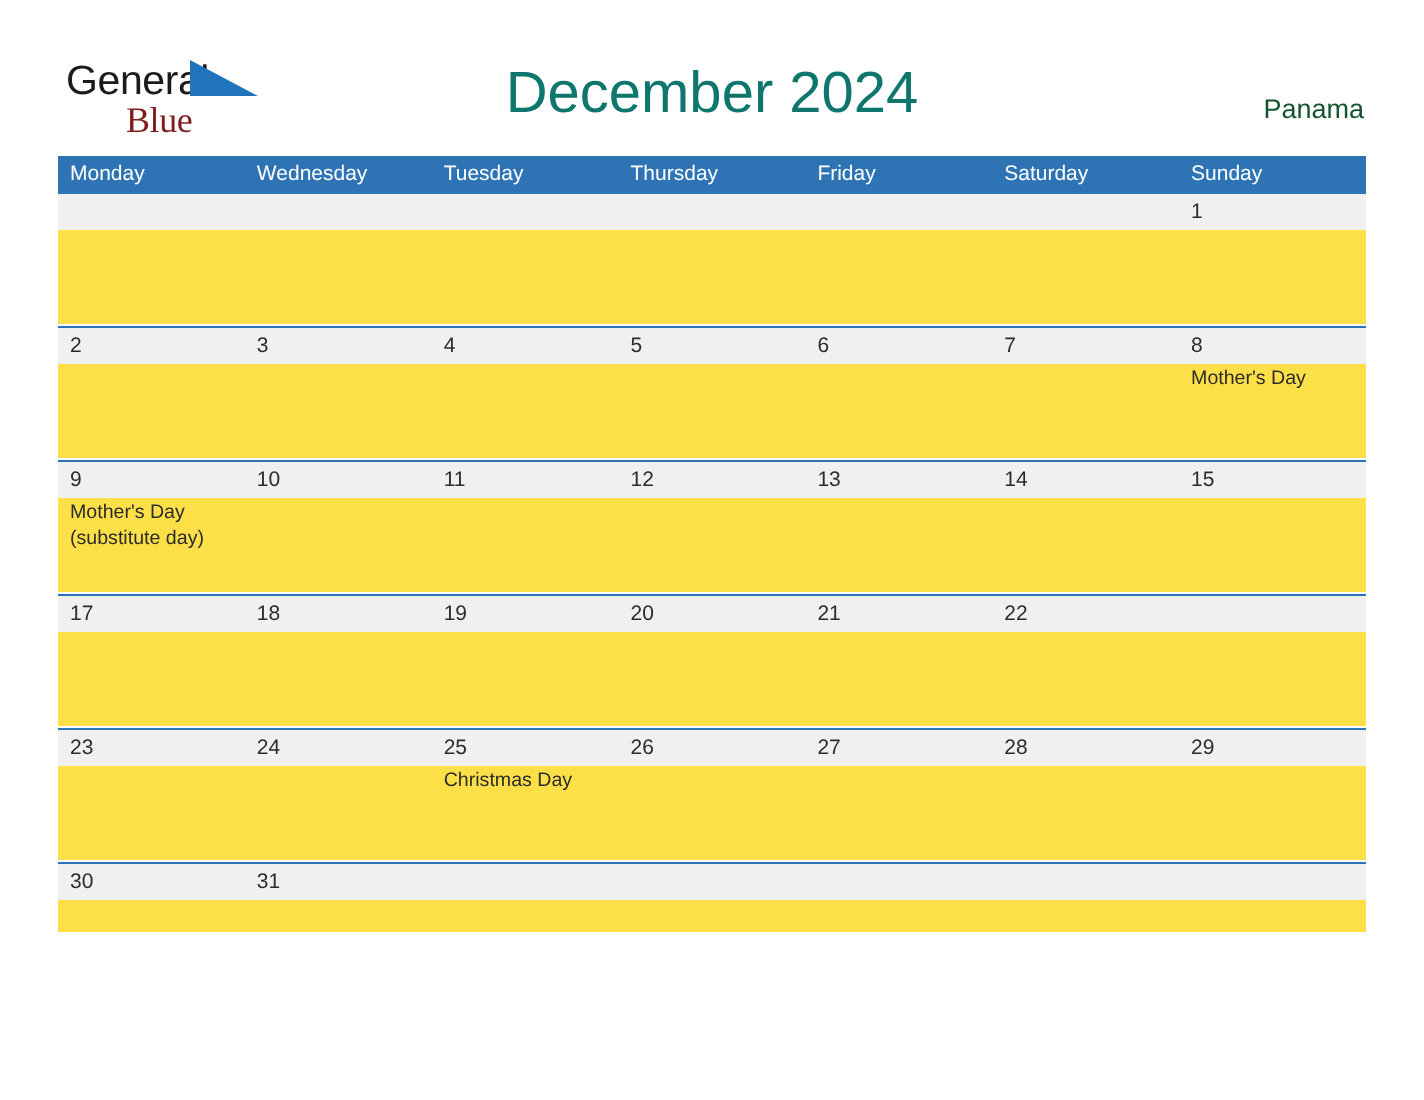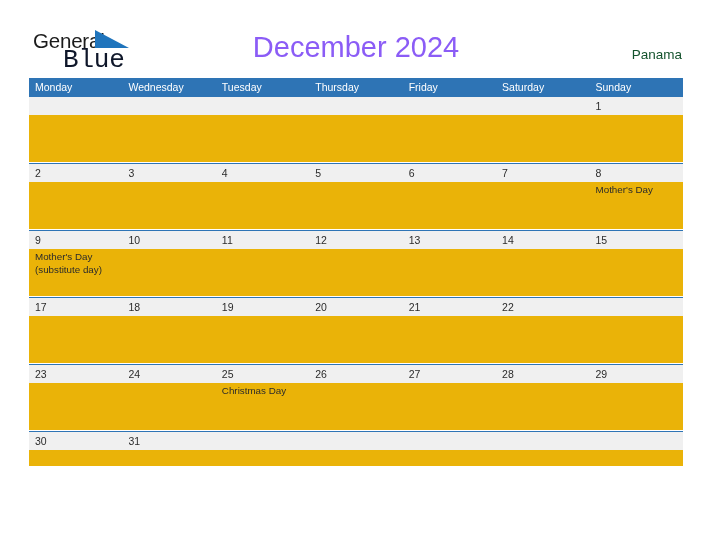--- a/index.html
+++ b/index.html
@@ -44,43 +44,43 @@
     font-size: 20.5px;
     letter-spacing: -0.2px;
     color: #1b1b1b;
     font-family: "Liberation Sans", sans-serif;
     line-height: 24px;
   }
   .logo-blue {
     position: absolute;
     left: 30px;
     top: 19px;
-    font-size: 26px;
+    font-size: 18px;
     letter-spacing: -0.2px;
-    color: #0f172a;
-    font-family: Liberation Mono, monospace;
+    color: #7f1d1d;
+    font-family: Liberation Serif, serif;
     line-height: 24px;
   }
   .logo-flag {
     position: absolute;
     left: 62px;
     top: 1px;
     width: 36px;
     height: 24px;
   }
 
   .cal-title {
     position: absolute;
     left: 0;
     top: 31px;
     width: 712px;
     text-align: center;
     font-size: 29px;
     font-weight: 400;
-    color: #8b5cf6;
+    color: #0f766e;
     letter-spacing: 0px;
     font-family: "Liberation Sans", sans-serif;
   }
 
   .country {
     position: absolute;
     right: 30px;
     top: 47px;
     font-size: 13.5px;
     color: #14532d;
@@ -139,21 +139,21 @@
     padding-left: 6px;
     font-size: 10.5px;
     line-height: 18px;
     color: #2b2b2b;
     font-family: "Liberation Sans", sans-serif;
   }
 
   .week-events {
     display: flex;
     width: 654px;
-    background: #eab308;
+    background: #fde047;
   }
   .week-h-tall .week-events { height: 47px; }
   .week-h-last .week-events { height: 16px; }
 
   .ev-cell {
     width: 93.428571px;
     box-sizing: border-box;
     padding-left: 6px;
     padding-top: 1px;
     font-size: 9.8px;

